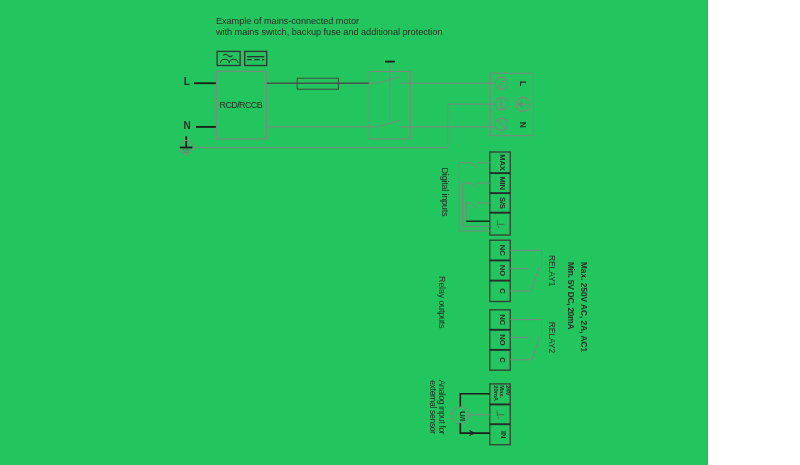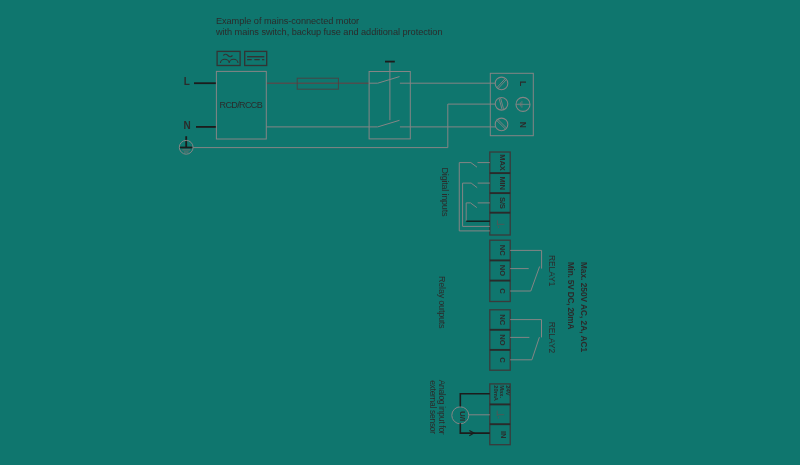--- a/index.html
+++ b/index.html
@@ -1,16 +1,16 @@
 <!DOCTYPE html>
 <html><head>
 <meta charset="utf-8">
 <style>
   html,body{margin:0;padding:0;background:#ffffff;}
-  #stage{position:relative;width:800px;height:465px;background:#0f766e;overflow:hidden;}
+  #stage{position:relative;width:708px;height:465px;background:#22c55e;overflow:hidden;}
   svg{position:absolute;left:0;top:0;}
   text{font-family:"Liberation Sans",sans-serif;fill:#2b2b2b;}
 </style>
 </head>
 <body>
 <div id="stage">
 <svg width="800" height="465" viewBox="0 0 800 465">
 
   <g font-size="9.2px" fill="#343434" letter-spacing="-0.04">
     <text x="215.9" y="23.8">Example of mains-connected motor</text>

